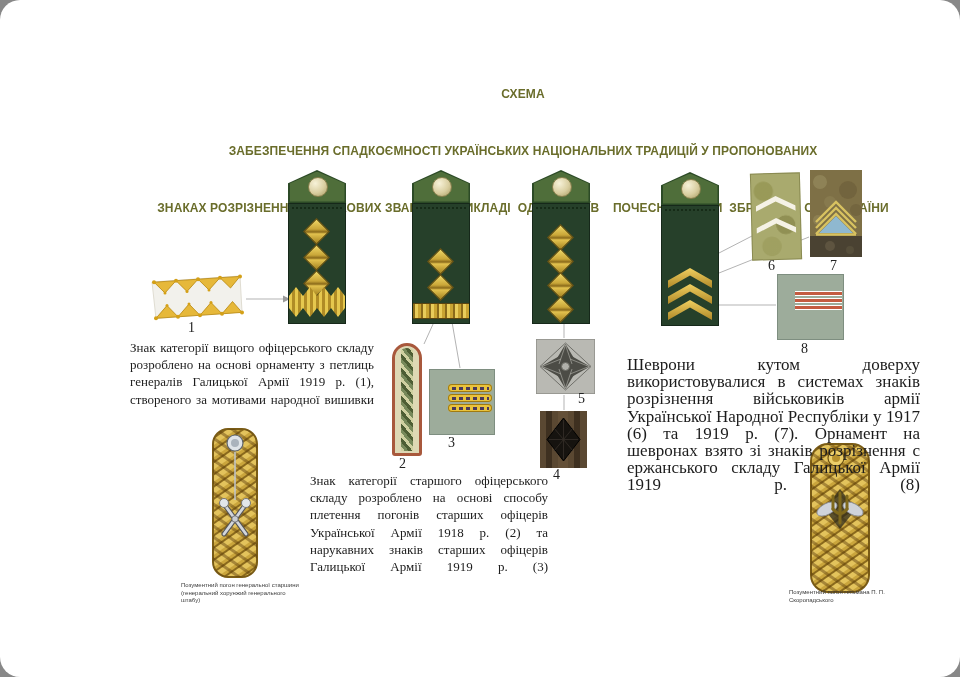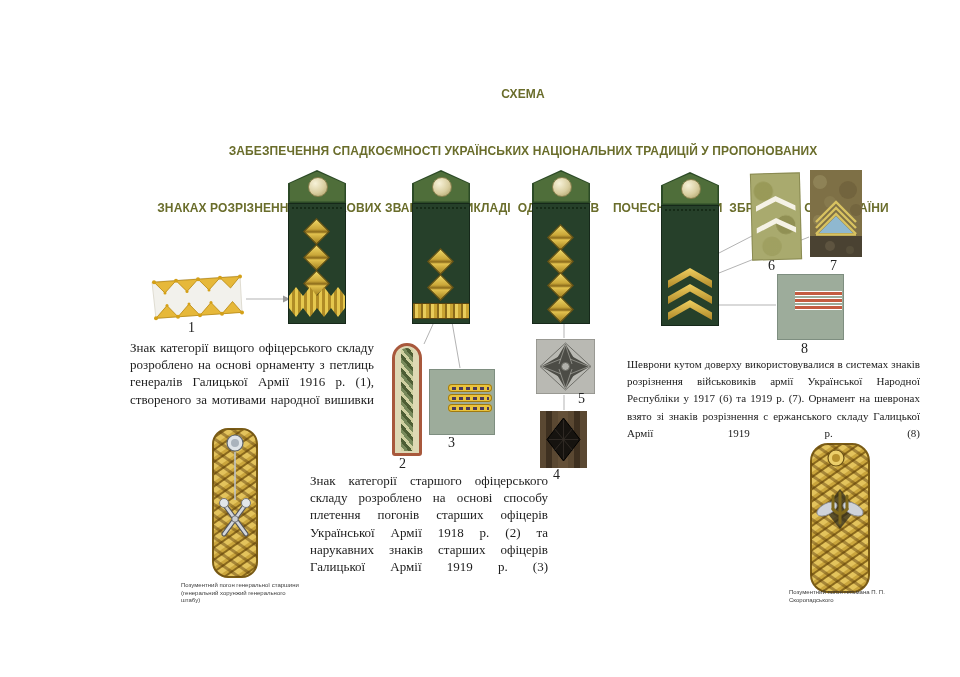--- a/index.html
+++ b/index.html
@@ -1,17 +1,17 @@
 <!DOCTYPE html>
 <html><head>
 <meta charset="utf-8">
 <style>
   html,body{margin:0;padding:0;background:#888;}
   #canvas{position:relative;width:960px;height:677px;background:#ffffff;overflow:hidden;
-          font-family:"Liberation Serif",serif;color:#1c1c1c;}
+          font-family:"Liberation Serif",serif;color:#1c1c1c;border-radius:20px;}
   
   .title-wrap{position:absolute;left:86px;top:47px;width:874px;text-align:center;
       font-family:"Liberation Sans",sans-serif;font-weight:bold;font-size:12.5px;
       line-height:19px;color:#6a6d2b;transform:scaleX(.96);letter-spacing:.1px;white-space:pre;}
   
   .tblock{position:absolute;font-size:13px;line-height:17.2px;text-align:justify;
       text-align-last:justify;color:#1c1c1c;z-index:3;}
   .tblock.ragged{text-align:left;text-align-last:left;}
   .num{position:absolute;font-size:14px;color:#222;z-index:3;}
   .cap{position:absolute;font-family:"Liberation Sans",sans-serif;font-size:6px;
@@ -256,23 +256,23 @@
 
   <div class="num" style="left:188px;top:320px">1</div>
   <div class="num" style="left:399px;top:456px">2</div>
   <div class="num" style="left:448px;top:435px">3</div>
   <div class="num" style="left:553px;top:467px">4</div>
   <div class="num" style="left:578px;top:391px">5</div>
   <div class="num" style="left:768px;top:258px">6</div>
   <div class="num" style="left:830px;top:258px">7</div>
   <div class="num" style="left:801px;top:341px">8</div>
 
-  <div class="tblock" style="left:130px;top:339px;width:244px">Знак категорії вищого офіцерського складу розроблено на основі орнаменту з петлиць генералів Галицької Армії 1916 р. (1), створеного за мотивами народної вишивки</div>
+  <div class="tblock" style="left:130px;top:339px;width:244px">Знак категорії вищого офіцерського складу розроблено на основі орнаменту з петлиць генералів Галицької Армії 1919 р. (1), створеного за мотивами народної вишивки</div>
   <div class="tblock" style="left:310px;top:472px;width:238px">Знак категорії старшого офіцерського складу розроблено на основі способу плетення погонів старших офіцерів Української Армії 1918 р. (2) та нарукавних знаків старших офіцерів Галицької Армії 1919 р. (3)</div>
-  <div class="tblock" style="left:627px;top:356px;width:293px;font-size:11px">Шеврони кутом доверху використовувалися в системах знаків розрізнення військовиків армії Української Народної Республіки у 1917 (6) та 1919 р. (7). Орнамент на шевронах взято зі знаків розрізнення с ержанського складу Галицької Армії 1919 р. (8)</div>
+  <div class="tblock" style="left:627px;top:356px;width:293px;font-size:17px">Шеврони кутом доверху використовувалися в системах знаків розрізнення військовиків армії Української Народної Республіки у 1917 (6) та 1919 р. (7). Орнамент на шевронах взято зі знаків розрізнення с ержанського складу Галицької Армії 1919 р. (8)</div>
 
   <svg class="ep" style="left:212px;top:428px" width="46" height="150" viewBox="0 0 46 150">
     <defs>
       <pattern id="brA" width="10" height="8" patternUnits="userSpaceOnUse" patternTransform="rotate(55)">
         <rect width="10" height="8" fill="#caa53c"></rect>
           <rect width="5" height="8" fill="#e3c35c"></rect>
         <rect x="8" width="2" height="8" fill="#8a691c"></rect>
       </pattern>
       <pattern id="brB" width="9" height="7" patternUnits="userSpaceOnUse" patternTransform="rotate(-55)">
         <rect width="9" height="7" fill="none"></rect>

